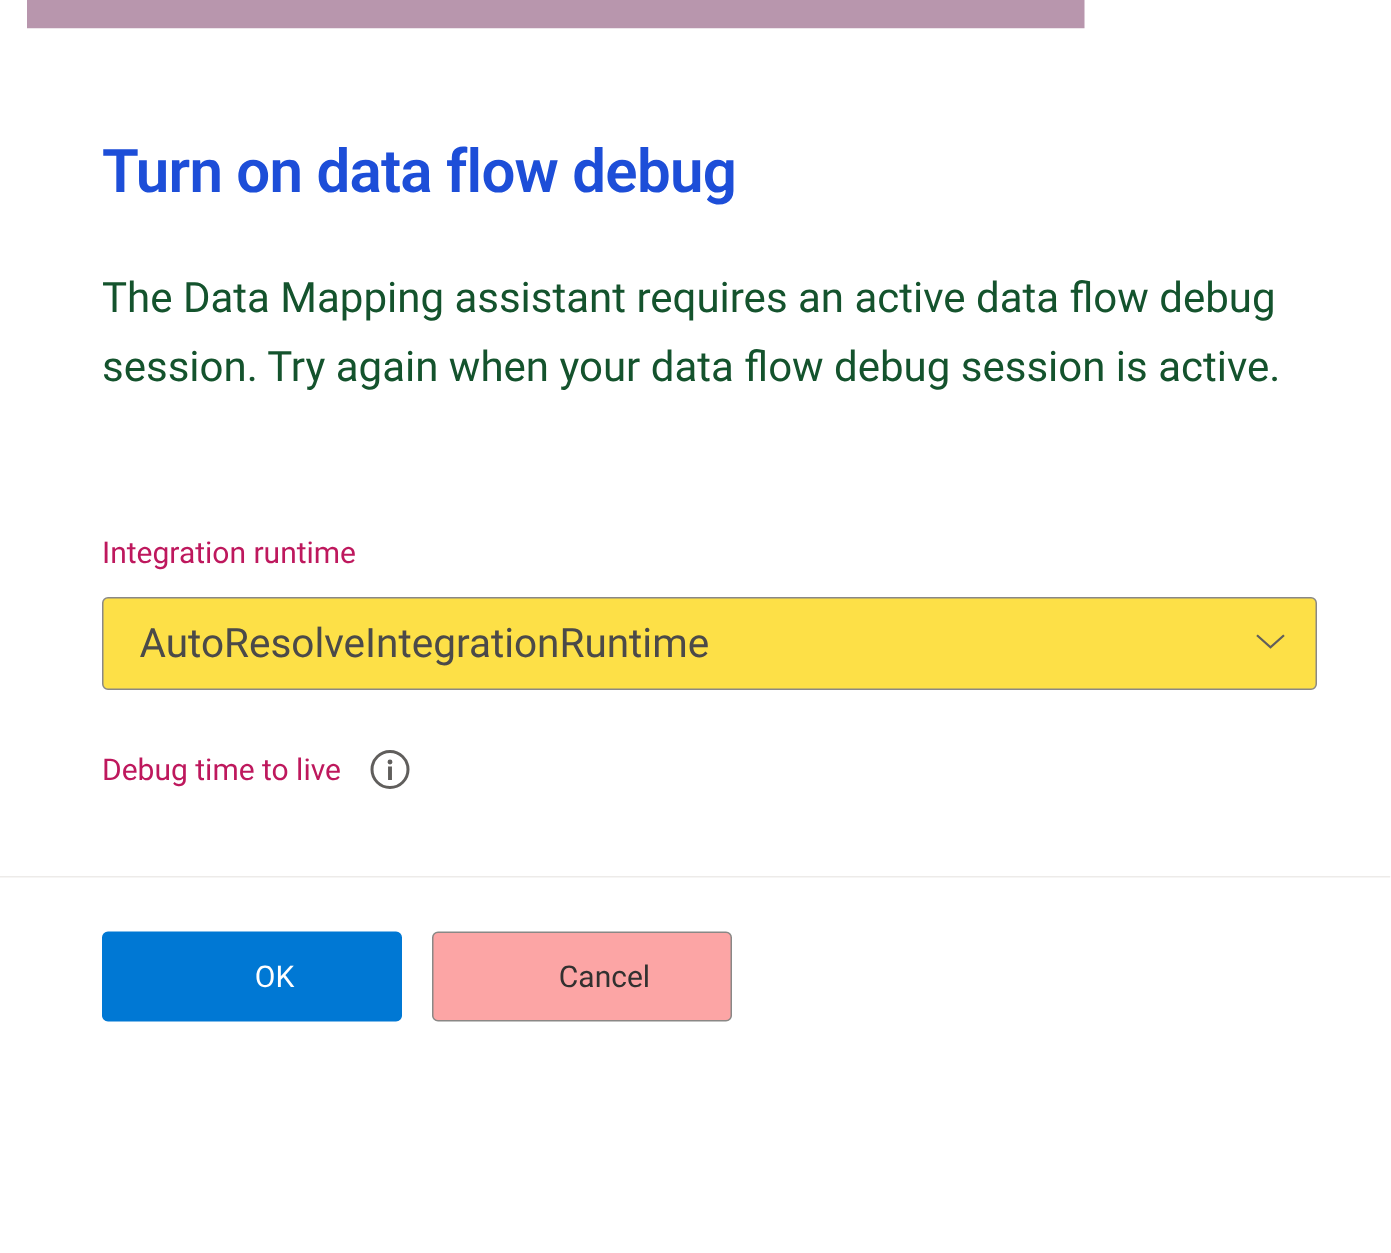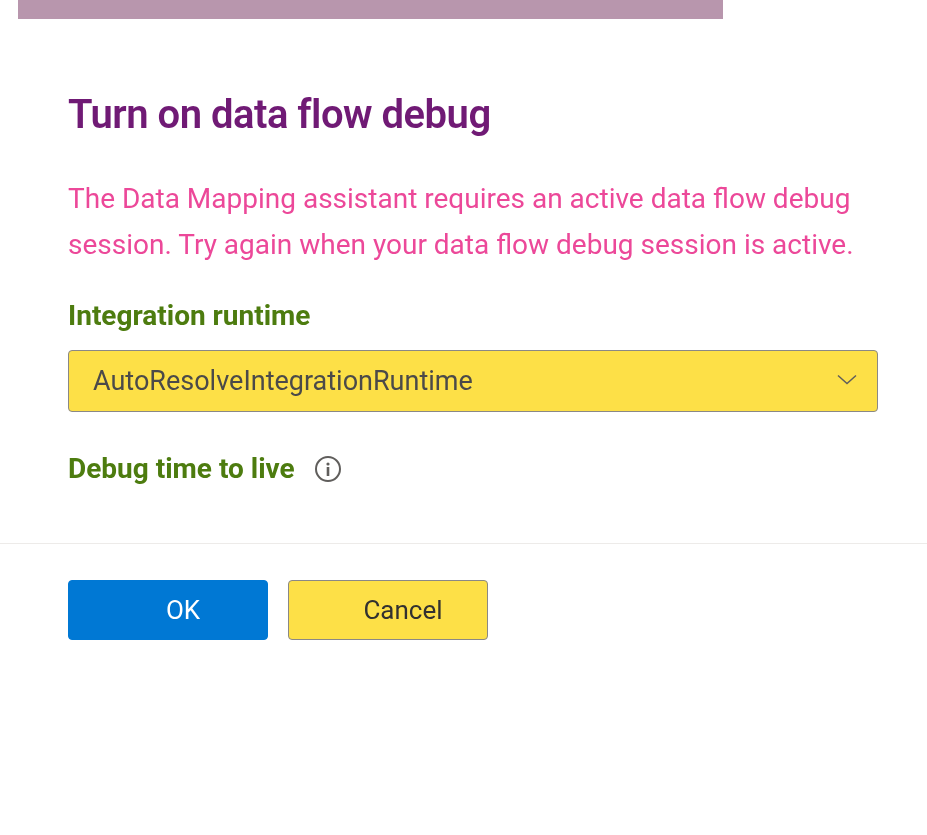--- a/index.html
+++ b/index.html
@@ -22,40 +22,40 @@
     }
     .dialog {
       width: 920px;
       margin-top: 0;
       padding: 72px 52px 0 68px;
       background: #ffffff;
     }
     .dialog-title {
       font-size: 40px;
       font-weight: 600;
-      color: #701a75;
+      color: #1d4ed8;
       margin-bottom: 38px;
       letter-spacing: -0.5px;
     }
     .dialog-description {
       font-size: 28px;
       font-weight: 400;
-      color: #ec4899;
+      color: #14532d;
       line-height: 1.65;
-      margin-bottom: 31px;
+      margin-bottom: 88px;
     }
     .form-group {
       margin-bottom: 40px;
     }
     .form-label {
       display: flex;
       align-items: center;
-      font-size: 28px;
-      font-weight: 700;
-      color: #4d7c0f;
+      font-size: 20px;
+      font-weight: 400;
+      color: #be185d;
       margin-bottom: 18px;
     }
     .info-icon {
       display: inline-flex;
       align-items: center;
       justify-content: center;
       width: 26px;
       height: 26px;
       margin-left: 20px;
       border: 2px solid #605e5c;
@@ -102,37 +102,37 @@
       margin-left: -68px;
     }
     .button-row {
       display: flex;
       gap: 20px;
       padding-top: 36px;
     }
     .btn {
       height: 60px;
       min-width: 200px;
-      font-size: 26px;
+      font-size: 20px;
       border-radius: 4px;
       cursor: pointer;
       display: inline-flex;
       align-items: center;
       justify-content: center;
       font-family: inherit;
       padding-left: 30px;
     }
     .btn-primary {
       background: #0078d4;
       color: #ffffff;
       border: 1px solid #0078d4;
       font-weight: 400;
     }
     .btn-secondary {
-      background: #fde047;
+      background: #fca5a5;
       color: #323130;
       border: 1px solid #8a8886;
       font-weight: 400;
     }
   </style>
 </head>
 <body>
 
 <div class="top-bar"></div>
 

